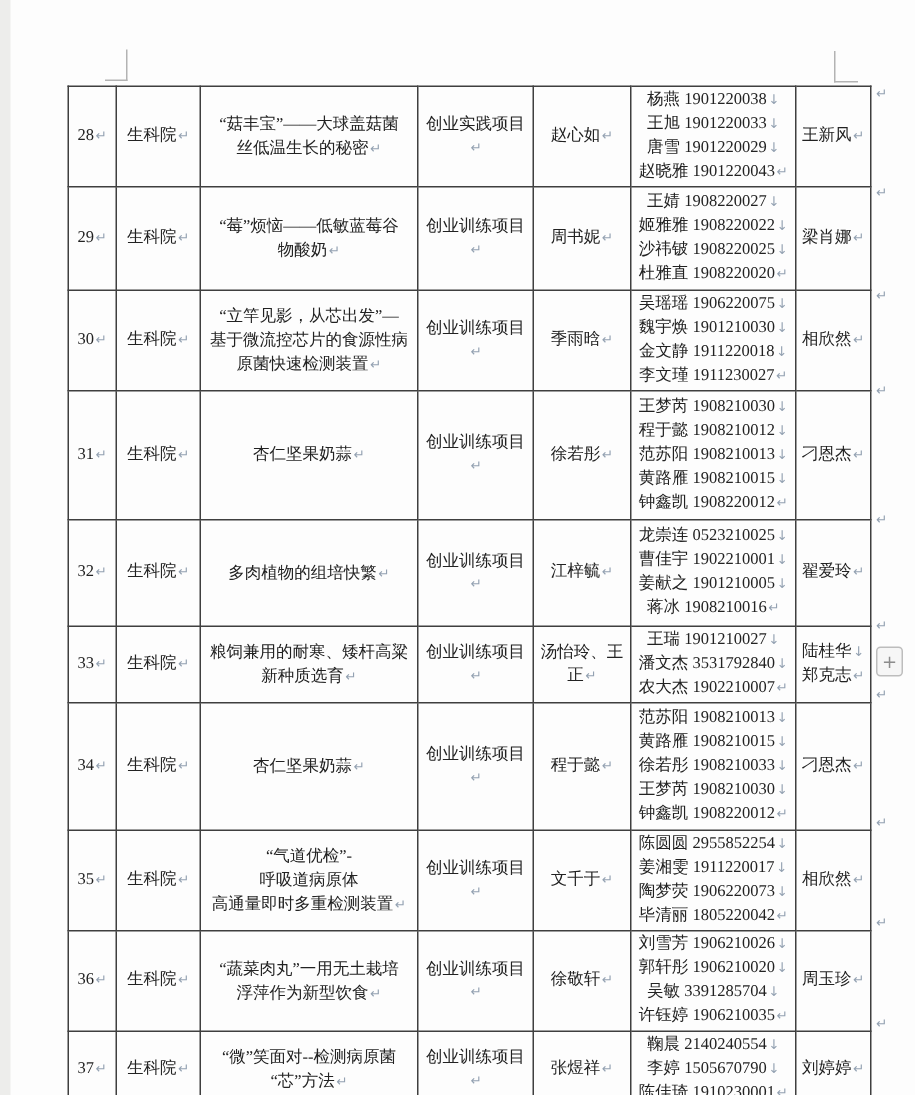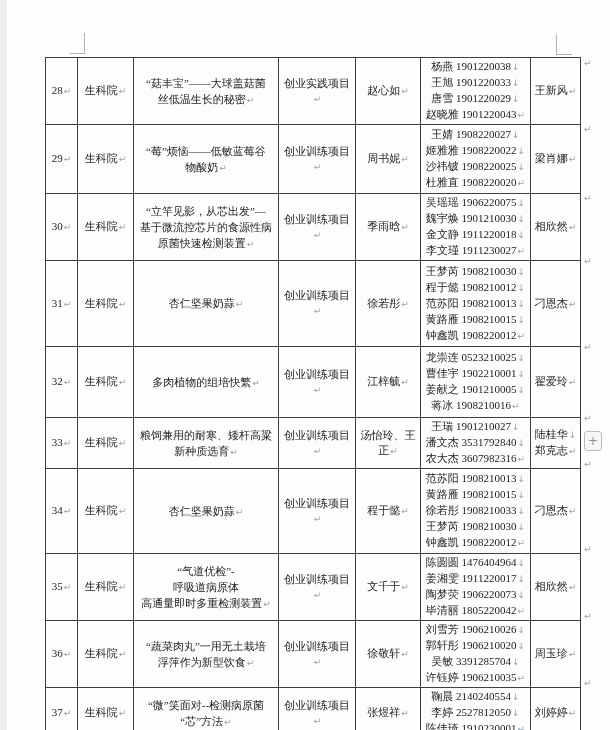--- a/index.html
+++ b/index.html
@@ -146,21 +146,21 @@
   <tr style="height: 46px;">
     <td><span class="t">33</span><span class="mk">↵</span></td>
     <td><span class="t">生科院</span><span class="mk">↵</span></td>
     <td><span class="t proj">粮饲兼用的耐寒、矮杆高粱
 新种质选育</span><span class="mk">↵</span></td>
     <td><span class="t">创业训练项目</span><span class="mk">↵</span></td>
     <td><span class="t">汤怡玲、王正</span><span class="mk">↵</span></td>
     <td>
           <span class="mline"><span>王瑞 1901210027</span><span class="mk">↓</span></span>
           <span class="mline"><span>潘文杰 3531792840</span><span class="mk">↓</span></span>
-          <span class="mline"><span>农大杰 3607982316</span><span class="mk">↵</span></span>
+          <span class="mline"><span>农大杰 1902210007</span><span class="mk">↵</span></span>
         </td>
     <td>
           <span class="mline"><span>陆桂华</span><span class="mk">↓</span></span>
           <span class="mline"><span>郑克志</span><span class="mk">↵</span></span>
         </td>
   </tr>
 
   <tr style="height: 85px;">
     <td><span class="t">34</span><span class="mk">↵</span></td>
     <td><span class="t">生科院</span><span class="mk">↵</span></td>
@@ -181,21 +181,21 @@
 
   <tr style="height: 67px;">
     <td><span class="t">35</span><span class="mk">↵</span></td>
     <td><span class="t">生科院</span><span class="mk">↵</span></td>
     <td><span class="t proj">“气道优检”-
 呼吸道病原体
 高通量即时多重检测装置</span><span class="mk">↵</span></td>
     <td><span class="t">创业训练项目</span><span class="mk">↵</span></td>
     <td><span class="t">文千于</span><span class="mk">↵</span></td>
     <td>
-          <span class="mline"><span>陈圆圆 1476404964</span><span class="mk">↓</span></span>
+          <span class="mline"><span>陈圆圆 2955852254</span><span class="mk">↓</span></span>
           <span class="mline"><span>姜湘雯 1911220017</span><span class="mk">↓</span></span>
           <span class="mline"><span>陶梦荧 1906220073</span><span class="mk">↓</span></span>
           <span class="mline"><span>毕清丽 1805220042</span><span class="mk">↵</span></span>
         </td>
     <td>
           <span class="mline"><span>相欣然</span><span class="mk">↵</span></span>
         </td>
   </tr>
 
   <tr style="height: 67px;">
@@ -218,21 +218,21 @@
 
   <tr style="height: 46px;">
     <td><span class="t">37</span><span class="mk">↵</span></td>
     <td><span class="t">生科院</span><span class="mk">↵</span></td>
     <td><span class="t proj">“微”笑面对--检测病原菌
 “芯”方法</span><span class="mk">↵</span></td>
     <td><span class="t">创业训练项目</span><span class="mk">↵</span></td>
     <td><span class="t">张煜祥</span><span class="mk">↵</span></td>
     <td>
           <span class="mline"><span>鞠晨 2140240554</span><span class="mk">↓</span></span>
-          <span class="mline"><span>李婷 2527812050</span><span class="mk">↓</span></span>
+          <span class="mline"><span>李婷 1505670790</span><span class="mk">↓</span></span>
           <span class="mline"><span>陈佳琦 1910230001</span><span class="mk">↵</span></span>
         </td>
     <td>
           <span class="mline"><span>刘婷婷</span><span class="mk">↵</span></span>
         </td>
   </tr>
 </tbody>
 </table>
 
 <div class="plus-btn">+</div>

